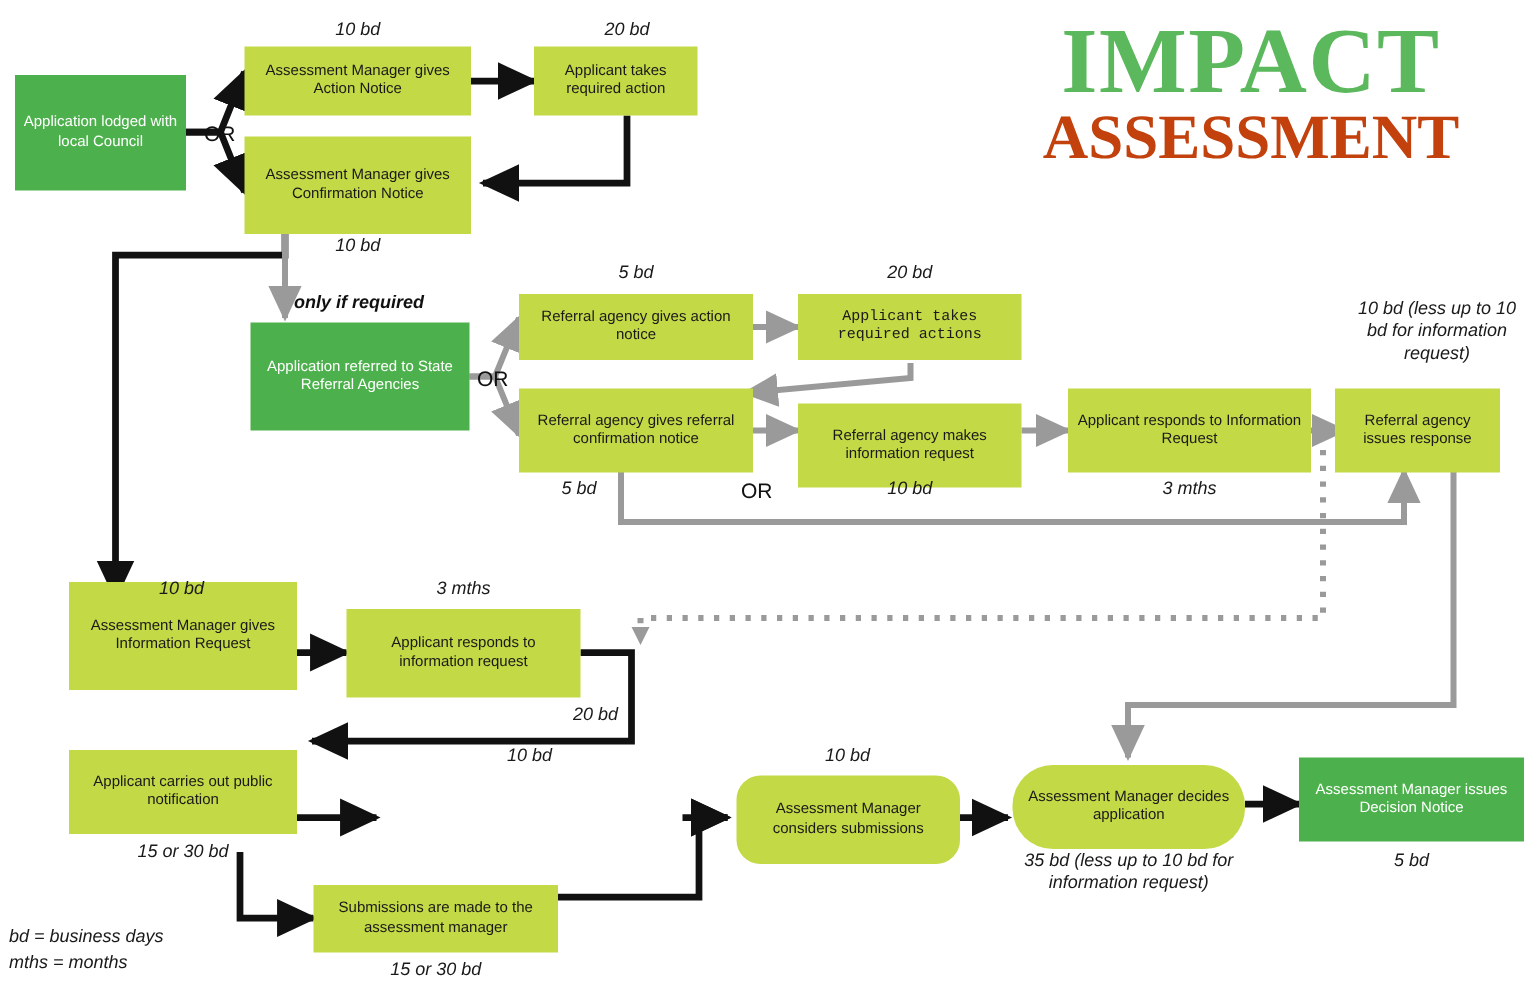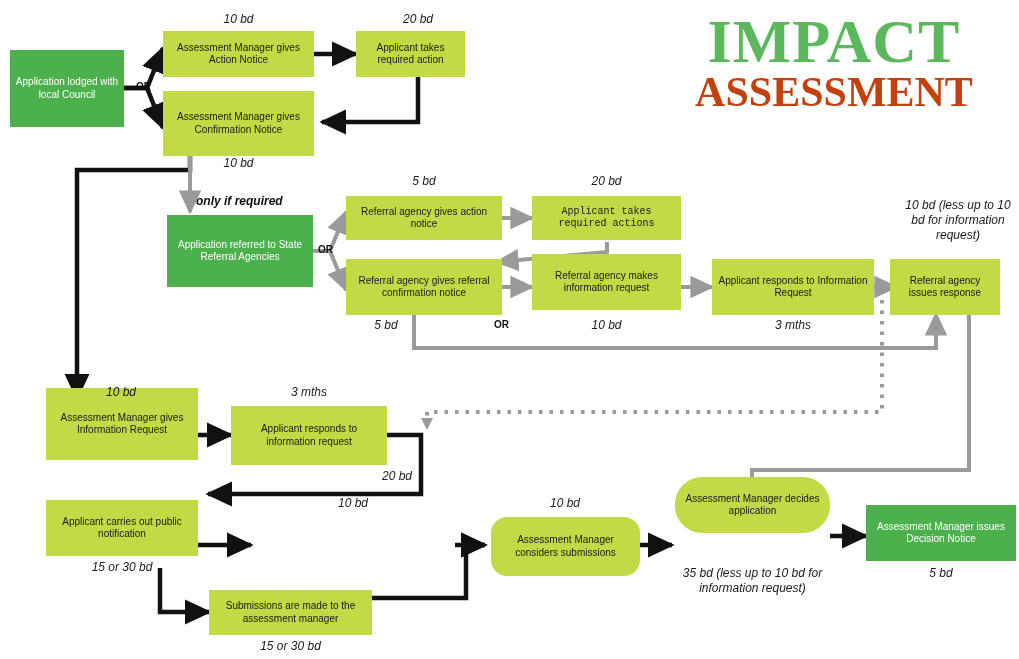--- a/index.html
+++ b/index.html
@@ -9,21 +9,21 @@
   
   .box{position:absolute;box-sizing:border-box;display:flex;align-items:center;
        justify-content:center;text-align:center;line-height:1.22;
        font-size:10px;color:#1a1a1a;padding:3px 5px;z-index:5;}
   .box.lt{background:#c3d946;}
   .box.dk{background:#4cb14c;color:#ffffff;}
 
   
   .lbl{position:absolute;font-style:italic;font-size:12px;color:#1a1a1a;
        text-align:center;line-height:1.25;z-index:6;white-space:pre-line;}
-  .orlbl{position:absolute;font-weight:bold;font-style:normal;font-size:10px;
+  .orlbl{position:absolute;font-weight:normal;font-style:normal;font-size:14px;
          color:#111;z-index:8;}
   .boldital{position:absolute;font-weight:bold;font-style:italic;font-size:12px;
             color:#111;z-index:8;}
   .legend{position:absolute;font-style:italic;font-size:12px;color:#1a1a1a;
           line-height:1.45;z-index:6;}
 
   
   #title{position:absolute;z-index:9;text-align:center;font-family:"Liberation Serif", serif;}
   #title .l1{font-size:62px;font-weight:bold;color:#5cb85c;letter-spacing:1px;line-height:0.95;}
   #title .l2{font-size:42px;font-weight:bold;color:#c2410c;letter-spacing:0px;line-height:1;}
@@ -142,21 +142,21 @@
   <div class="box lt" style="left:532px;top:196px;width:149px;height:44px;font-family:Liberation Mono, monospace;">
     <span>Applicant takes required actions</span>
   </div>
   <div class="lbl" style="left:532px;top:174px;width:149px;">20 bd</div>
 
   <div class="box lt" style="left:346px;top:259px;width:156px;height:56px;">
     <span>Referral agency gives referral confirmation notice</span>
   </div>
   <div class="lbl" style="left:346px;top:318px;width:80px;">5 bd</div>
 
-  <div class="box lt" style="left:532px;top:254px;width:149px;height:56px;">
+  <div class="box lt" style="left:532px;top:269px;width:149px;height:56px;">
     <span>Referral agency makes information request</span>
   </div>
   <div class="lbl" style="left:532px;top:318px;width:149px;">10 bd</div>
 
   <div class="box lt" style="left:712px;top:259px;width:162px;height:56px;">
     <span>Applicant responds to Information Request</span>
   </div>
   <div class="lbl" style="left:712px;top:318px;width:162px;">3 mths</div>
 
   <div class="box lt" style="left:890px;top:259px;width:110px;height:56px;">
@@ -186,28 +186,32 @@
   <div class="box lt" style="left:209px;top:590px;width:163px;height:45px;">
     <span>Submissions are made to the assessment manager</span>
   </div>
   <div class="lbl" style="left:209px;top:639px;width:163px;">15 or 30 bd</div>
 
   <div class="box lt" style="left:491px;top:517px;width:149px;height:59px;border-radius:16px;">
     <span>Assessment Manager considers submissions</span>
   </div>
   <div class="lbl" style="left:515px;top:496px;width:100px;">10 bd</div>
 
-  <div class="box lt" style="left:675px;top:477px;width:155px;height:56px;border-radius:27px;">
+  <div class="box lt" style="left:675px;top:510px;width:155px;height:56px;border-radius:27px;">
     <span>Assessment Manager decides application</span>
   </div>
   <div class="lbl" style="left:660px;top:566px;width:185px;">35 bd (less up to 10 bd for information request)</div>
 
   <div class="box dk" style="left:866px;top:505px;width:150px;height:56px;">
     <span>Assessment Manager issues Decision Notice</span>
   </div>
   <div class="lbl" style="left:866px;top:566px;width:150px;">5 bd</div>
 
   <div class="orlbl" style="left:136px;top:81px;">OR</div>
   <div class="orlbl" style="left:318px;top:244px;">OR</div>
   <div class="orlbl" style="left:494px;top:319px;">OR</div>
 
+  <div class="legend" style="left:6px;top:616px;">
+    <div>bd = business days</div>
+    <div>mths = months</div>
+  </div>
 
 </div>
 
 </body></html>

